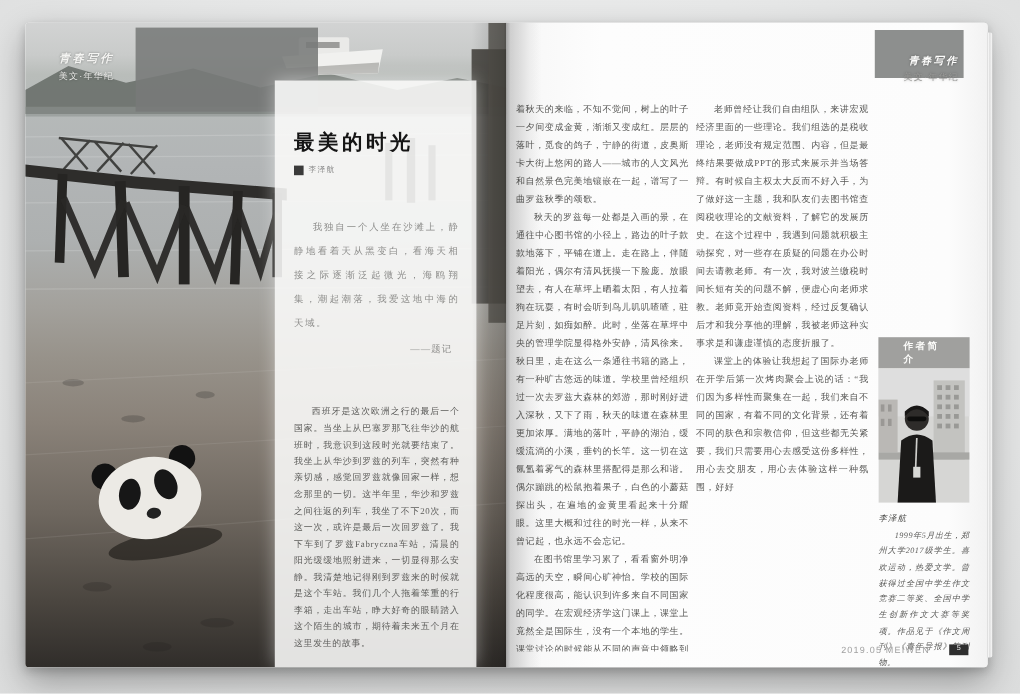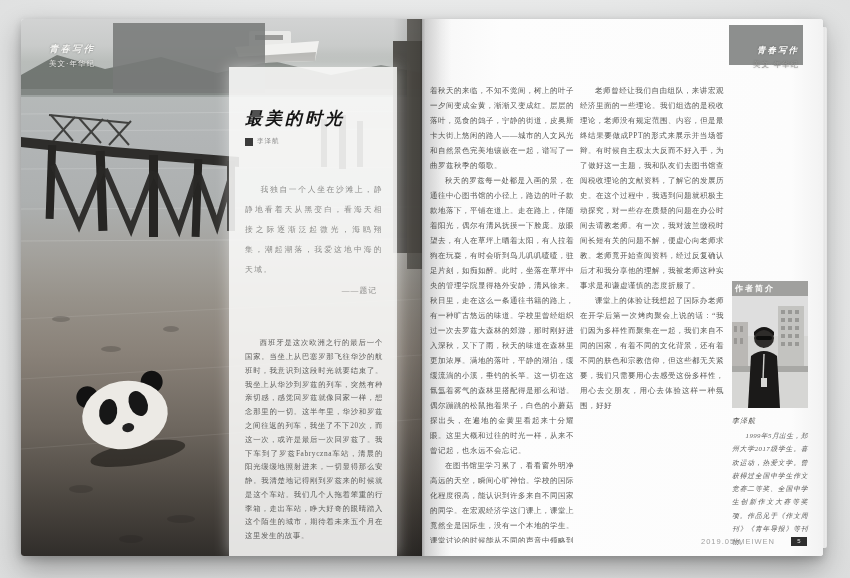--- a/index.html
+++ b/index.html
@@ -45,21 +45,21 @@
   }
   .tag-block-left { position:absolute; left:28px; top:24px; z-index:6; }
   .tag-rect-left { position:absolute; left:92px; top:4px; width:152px; height:70px;
     background:rgba(120,122,121,.88); z-index:5; }
   .tag-title { font-size:9.5px; font-weight:bold; font-style:italic; color:#f4f4f2;
     letter-spacing:2px; text-shadow:0 0 2px rgba(0,0,0,.4); position:relative; z-index:7;}
   .tag-sub { font-size:7.5px; color:#e8e8e6; letter-spacing:1px; margin-top:3px;
     text-shadow:0 0 2px rgba(0,0,0,.35); position:relative; z-index:7;}
 
   .article-title { font-size:17px; font-weight:bold; color:#151515; letter-spacing:3px;
-    font-family:"Liberation Sans","DejaVu Sans",sans-serif;font-style:italic; }
+    font-family:"Liberation Sans","DejaVu Sans",sans-serif; }
   .byline { display:flex; align-items:center; gap:4px; margin-top:7px; }
   .byline-sq { width:8px; height:8px; background:#3a3a3a; }
   .byline-name { font-size:6.5px; color:#8a8a8a; letter-spacing:1px; }
 
   .epigraph { margin-top:34px; font-family:"Liberation Serif","DejaVu Serif",serif;
     font-size:7.8px; color:#8d8d8b; line-height:2.55; letter-spacing:1.5px;
     text-indent:2em; text-align:justify; }
   .epigraph-src { margin-top:6px; font-size:7.8px; color:#8d8d8b; text-align:right;
     letter-spacing:1px; padding-right:6px;
     font-family:"Liberation Serif","DejaVu Serif",serif; }
@@ -81,21 +81,21 @@
   .col { position:absolute; top:64px; width:144px; height:460px; overflow:hidden;
     font-family:"Liberation Serif","DejaVu Serif",serif; font-size:7.5px; color:#57575:5;
     color:#575755; line-height:2.0; letter-spacing:.5px; text-align:justify; }
   .col p { text-indent:2em; }
   .col p.no-indent { text-indent:0; }
   .col1 { left:8px; }
   .col2 { left:158px; }
 
   .author-box { position:absolute; left:310px; top:262px; width:76px; }
   .author-box-header { background:#a0a09e; color:#fcfcfa; font-size:8px; letter-spacing:2px;
-    padding:2px 3px; font-weight:bold; }
+    padding:2px 21px; font-weight:bold; }
   .author-photo { width:76px; height:112px; display:block; }
   .author-name { margin-top:8px; font-size:7px; color:#4c4c4a; font-style:italic;
     font-family:"Liberation Serif","DejaVu Serif",serif; letter-spacing:1px; }
   .author-bio { margin-top:3px; font-size:6.8px; color:#5a5a58; line-height:1.95;
     font-style:italic; font-family:"Liberation Serif","DejaVu Serif",serif;
     text-align:justify; text-indent:2em; letter-spacing:.4px; }
 
   .footer { position:absolute; right:16px; bottom:10px; display:flex; align-items:center; gap:16px;justify-content:space-between; }
   .footer-issue { font-size:7.5px; color:#a0a0a0; letter-spacing:1px; }
   .footer-badge { background:#2e2e2e; color:#e6e6e6; font-size:6px; line-height:9px;

